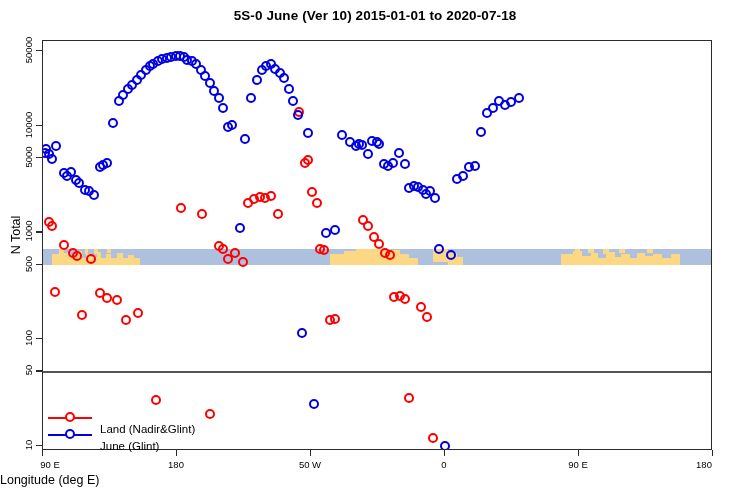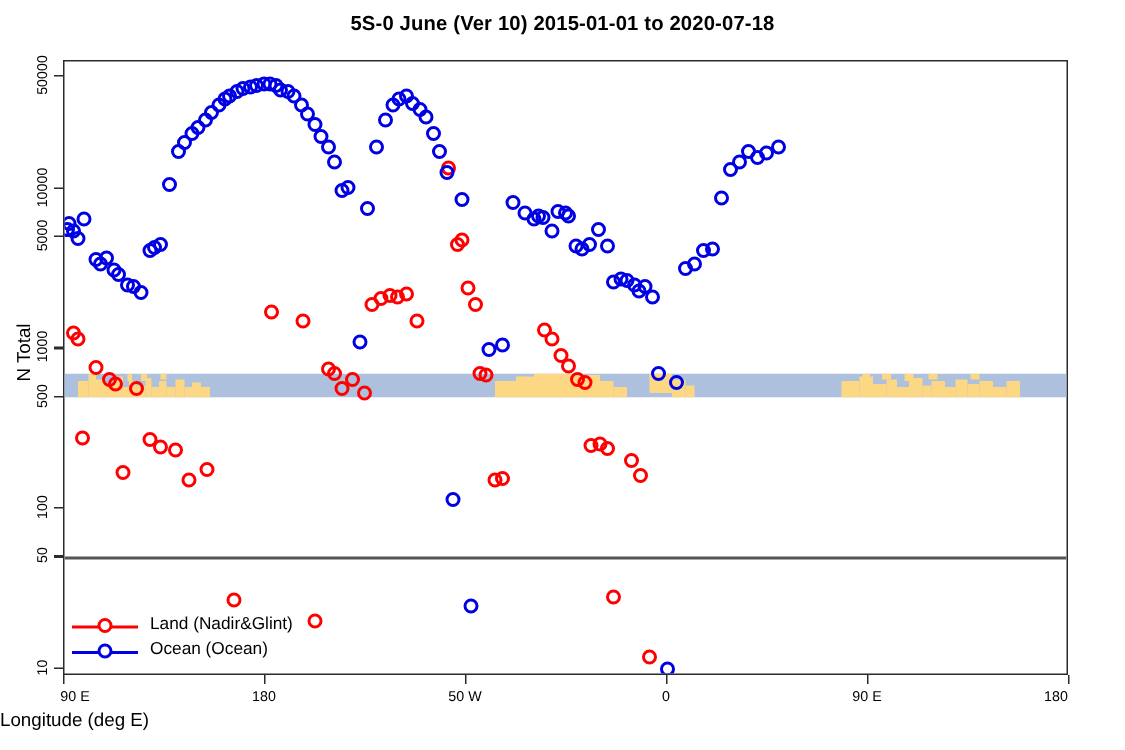--- a/index.html
+++ b/index.html
@@ -40,21 +40,21 @@
     white-space:nowrap;writing-mode:vertical-rl;transform:rotate(180deg);
     line-height:1;
   }
   .xt-wrap{position:absolute;left:42px;top:450px;width:670px;height:30px;}
   .xtick{position:absolute;top:0;width:1.2px;height:6px;background:#2b2b2b;}
   .xtxt{position:absolute;top:9px;font-size:9.5px;transform:translateX(-50%);white-space:nowrap;}
   .legend{position:absolute;left:48px;top:409px;width:190px;height:38px;}
   .lgrow{position:absolute;left:0;height:17px;width:190px;}
   .lgline{position:absolute;left:0;top:7.5px;width:44px;height:2.4px;}
   .lgmk{position:absolute;left:17px;top:3px;width:10px;height:10px;border-radius:50%;box-sizing:border-box;background:#fff;}
-  .lgtxt{position:absolute;left:52px;top:1px;font-size:11.5px;white-space:nowrap;}
+  .lgtxt{position:absolute;left:52px;top:14px;font-size:11.5px;white-space:nowrap;}
 </style>
 </head>
 <body>
 
 <div id="fig">
 
   <div class="ttl">5S-0 June (Ver 10)   2015-01-01 to 2020-07-18</div>
 
   <div class="ylab">N Total</div>
 
@@ -297,17 +297,17 @@
 
   <div class="legend" id="legend">
       <div class="lgrow" style="top: 0px;">
         <div class="lgline" style="background: rgb(254, 0, 0);"></div>
         <div class="lgmk" style="border: 2.6px solid rgb(254, 0, 0);"></div>
         <div class="lgtxt">Land (Nadir&amp;Glint)</div>
       </div>
       <div class="lgrow" style="top: 17px;">
         <div class="lgline" style="background: rgb(0, 0, 228);"></div>
         <div class="lgmk" style="border: 2.6px solid rgb(0, 0, 228);"></div>
-        <div class="lgtxt">Ocean (Ocean)</div>
+        <div class="lgtxt">June (Glint)</div>
       </div>
     </div>
 
 </div>
 
 </body></html>

